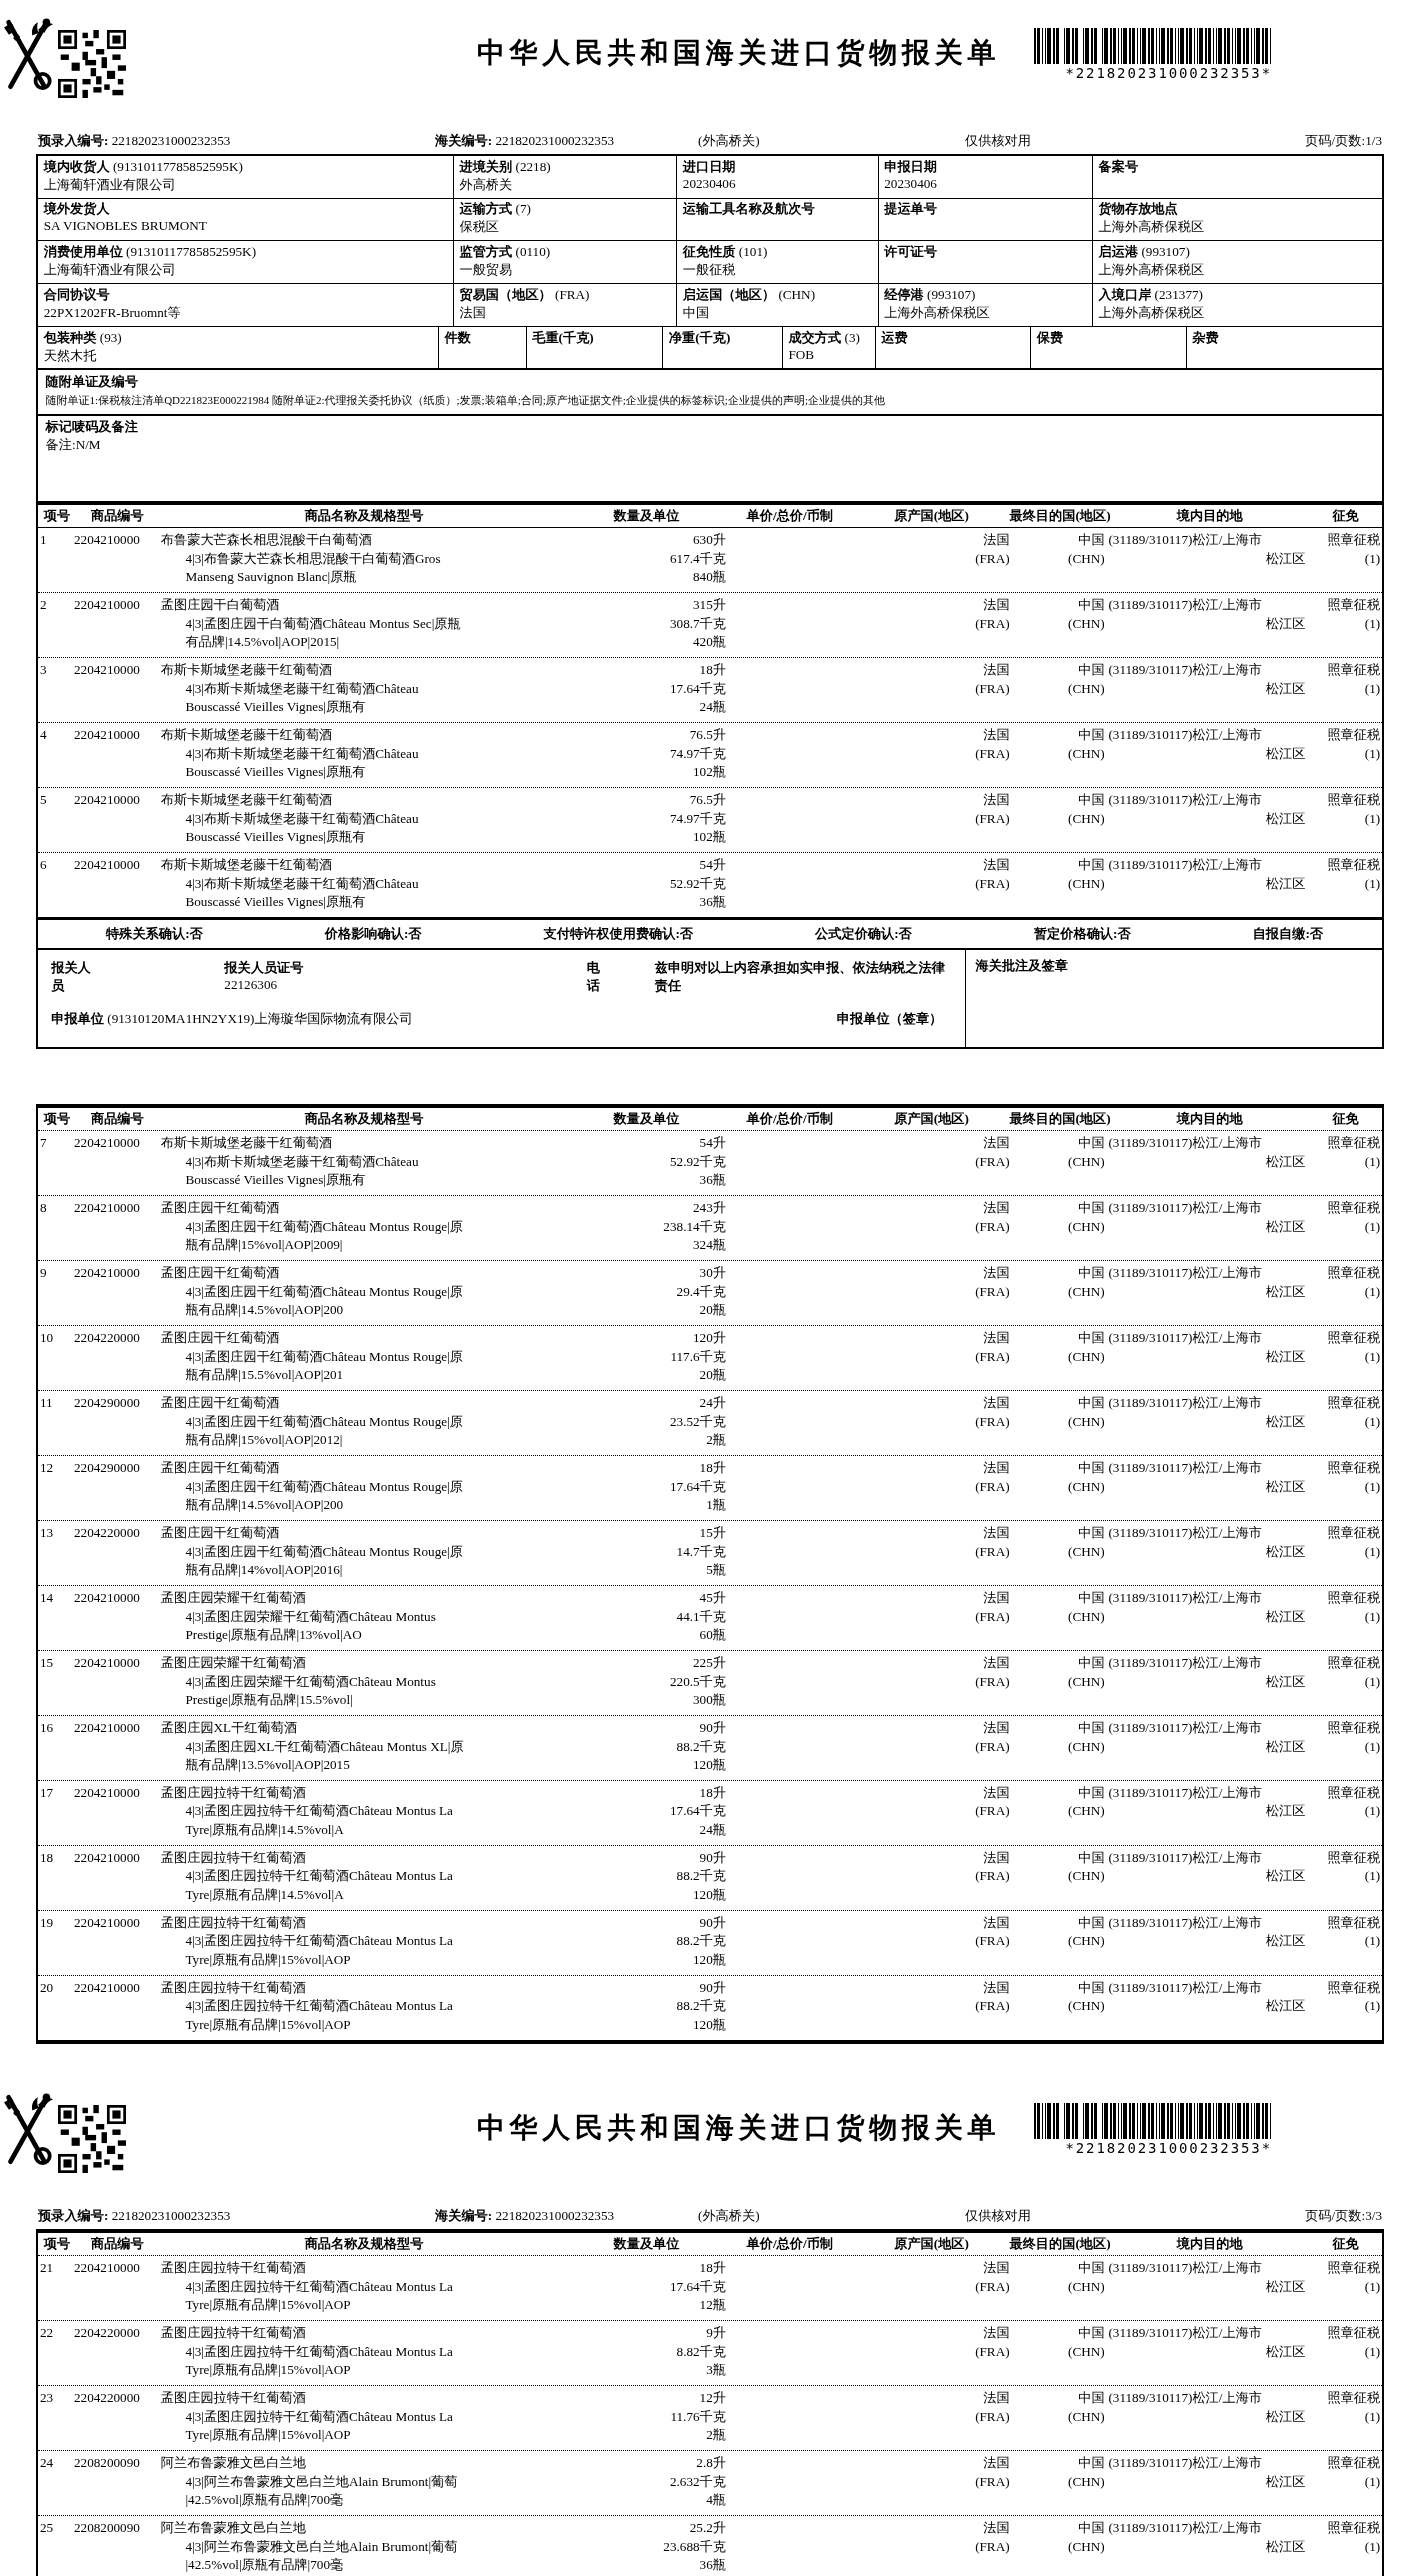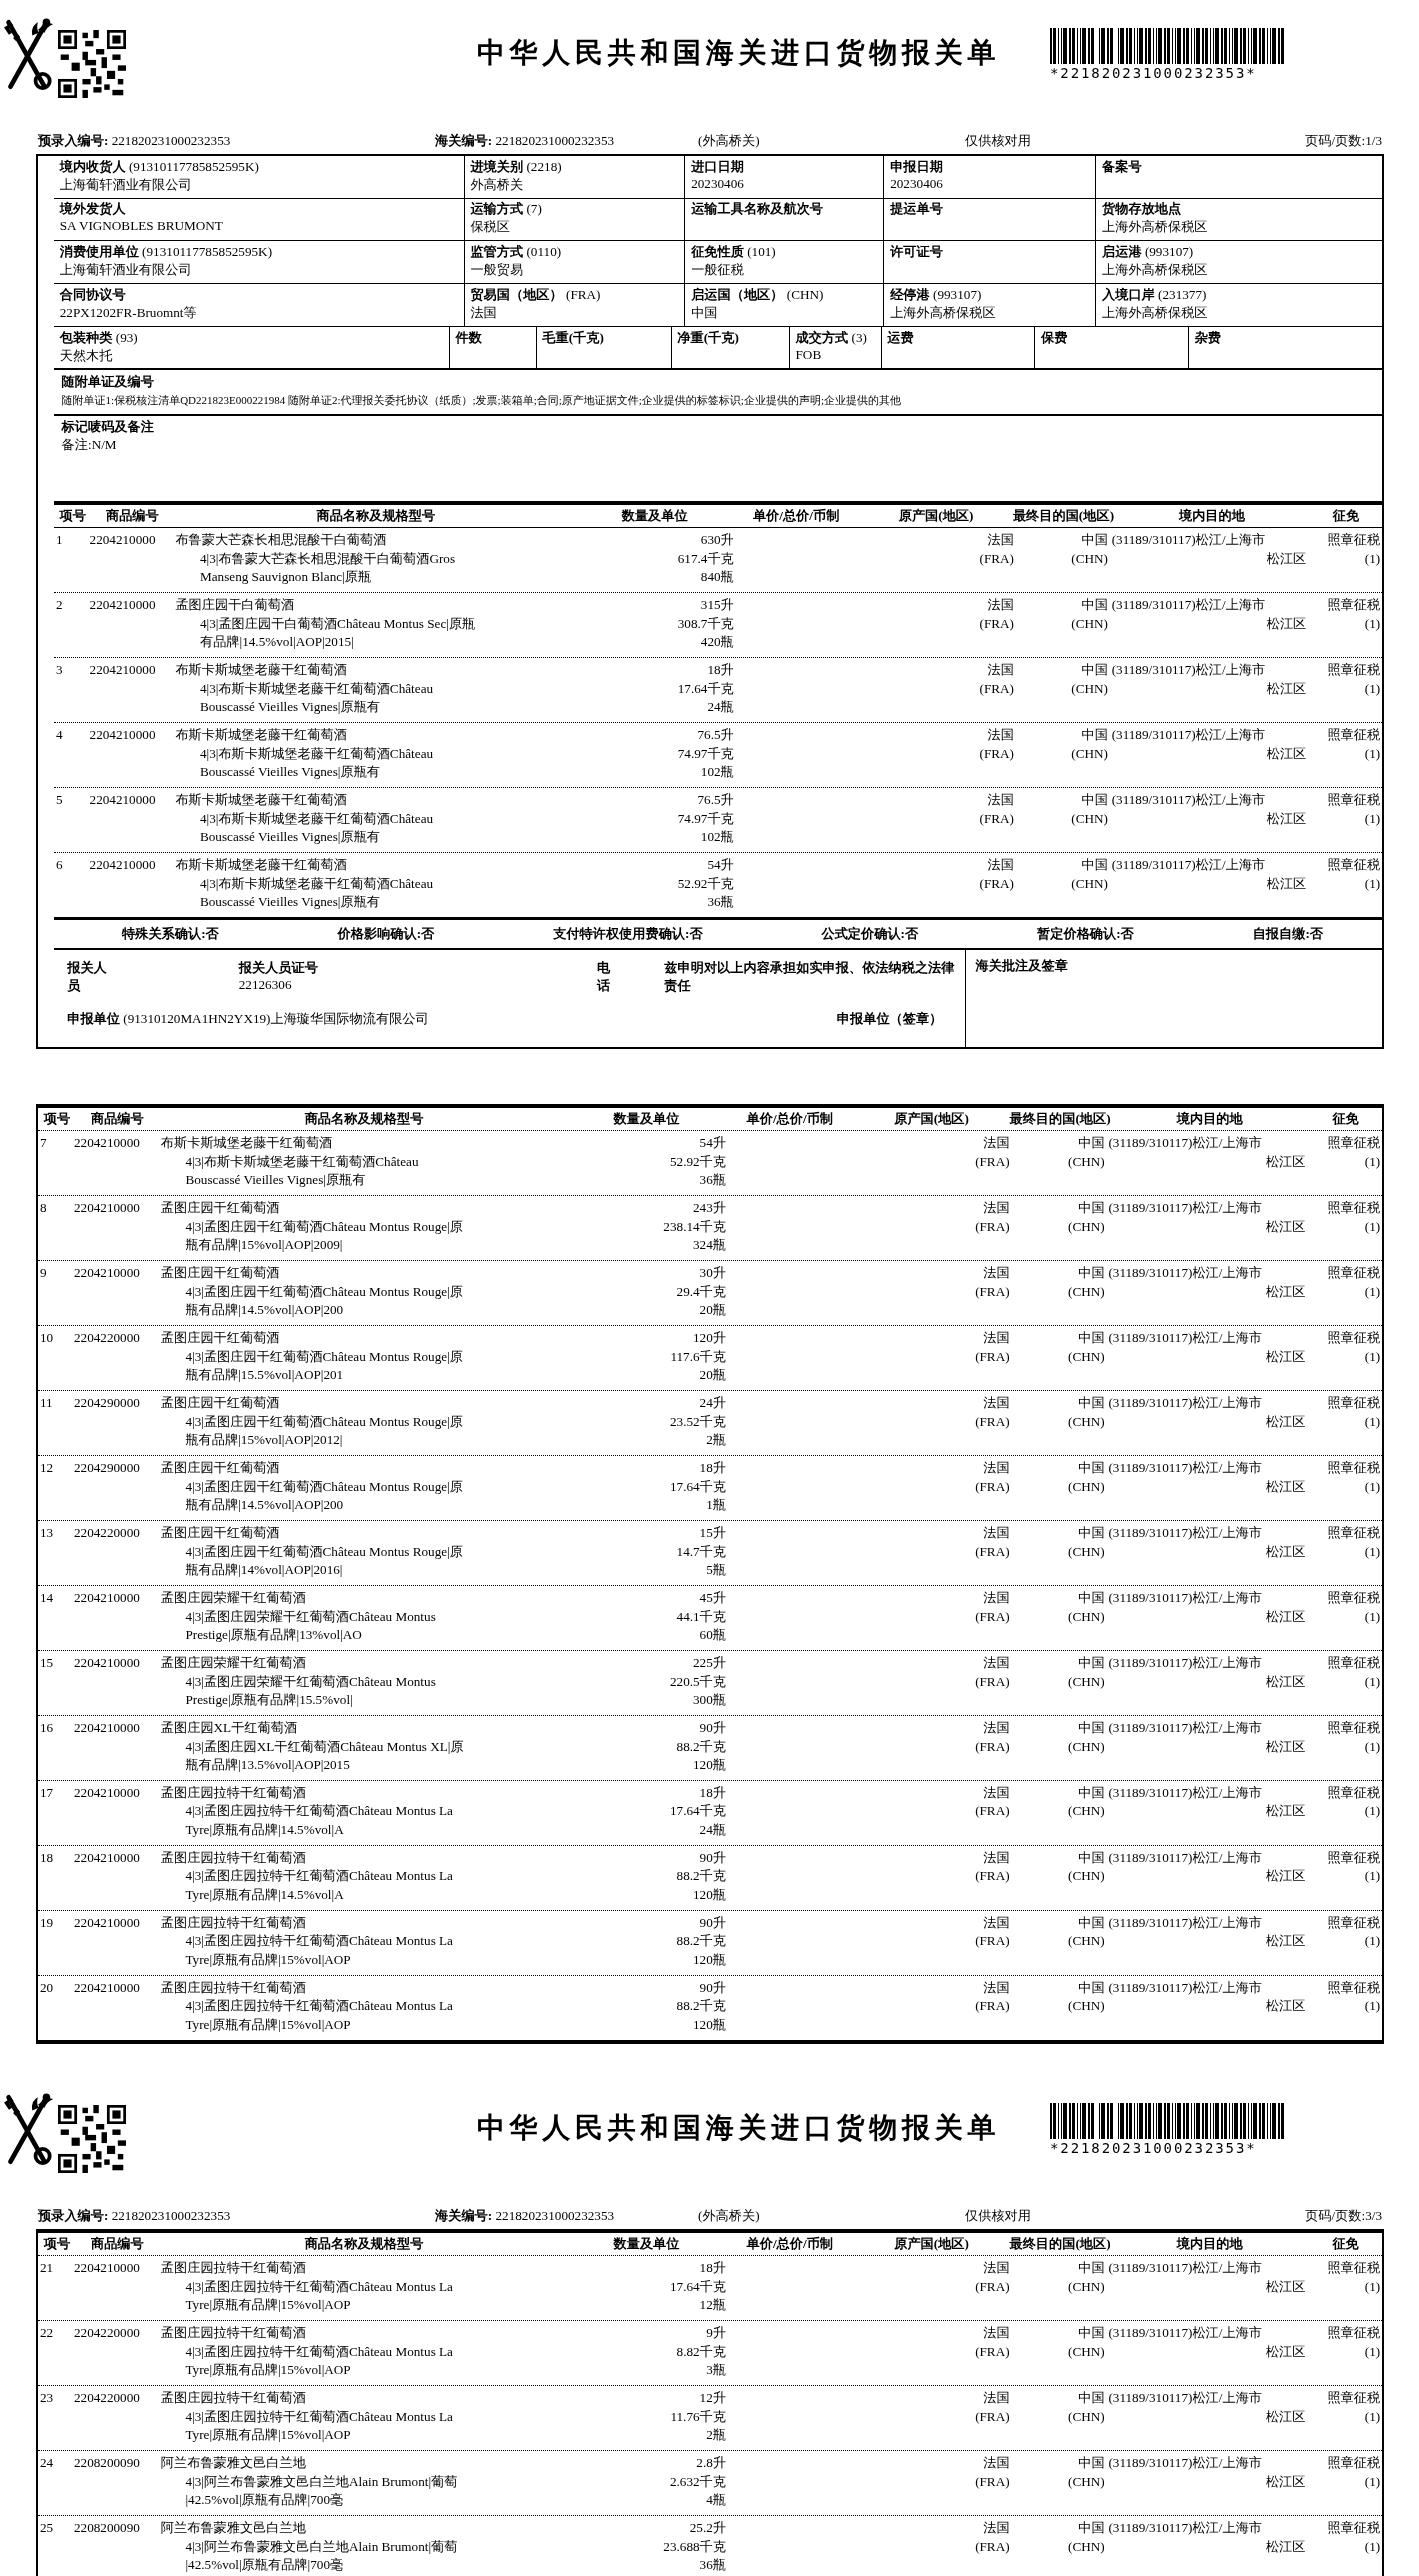--- a/index.html
+++ b/index.html
@@ -2,33 +2,33 @@
 <html style="font-size:15px"><head>
 <meta charset="utf-8">
 <style>
   html,body{margin:0;padding:0;background:#fff;color:#000;}
   body{width:1420px;font-family:"Liberation Serif","DejaVu Serif",serif;font-size:13.2px;}
   b,.bold{font-weight:bold;}
   
   .doc-header{position:relative;height:115px;}
   .doc-title{position:absolute;left:114px;right:57px;top:23px;margin:0;text-align:center;
              font-size:28px;font-weight:bold;letter-spacing:4.7px;white-space:nowrap;}
-  .codes{position:absolute;right:132px;top:17px;width:238px;text-align:left;}
+  .codes{position:absolute;right:148px;top:17px;width:238px;text-align:right;}
   .barcode{height:36px;width:238px;background:repeating-linear-gradient(90deg,
     #000 0 1.9px,#fff 1.9px 2.8px,#000 2.8px 5.7px,#fff 5.7px 8.5px,#000 8.5px 9.5px,#fff 9.5px 11.4px,
     #000 11.4px 12.3px,#fff 12.3px 13.2px,#000 13.2px 17px,#fff 17px 19px);}
   .barcode-text{font-family:"DejaVu Sans Mono",monospace;font-size:14px;letter-spacing:1.9px;margin-top:0.9px;white-space:nowrap;}
   
   .meta-row{display:flex;align-items:baseline;padding:0 38px;margin:5.7px 0 3.8px;white-space:nowrap;}
   .meta-row .m1{width:397px;}
   .meta-row .m2{width:263px;}
   .meta-row .m3{width:267px;}
   .meta-row .m5{margin-left:auto;}
   
-  .formbox{border:2.8px solid #000;margin:0 36px;padding-left:16px;}
+  .formbox{border:2.8px solid #000;margin:0 36px;}
   .frow{display:flex;border-top:1.9px solid #000;}
   .frow:first-child{border-top:none;}
   .fcell{border-left:1.9px solid #000;padding:1.9px 5.7px 3.8px;min-height:40px;box-sizing:border-box;overflow:hidden;}
   .fcell:first-child{border-left:none;}
   .flabel{white-space:nowrap;}
   .fvalue{white-space:nowrap;}
   .wA0{width:416px;} .wA1{width:224px;} .wA2{width:202px;} .wA3{width:215px;} .wA4{width:291px;}
   .wE0{width:401px;} .wE1{width:88px;} .wE2{width:137px;} .wE3{width:120px;} .wE4{width:93px;}
   .wE5{width:156px;} .wE6{width:156px;} .wE7{width:197px;}
   .docs-row{border-top:2.8px solid #000;padding:2.8px 7.6px 5.7px;}

